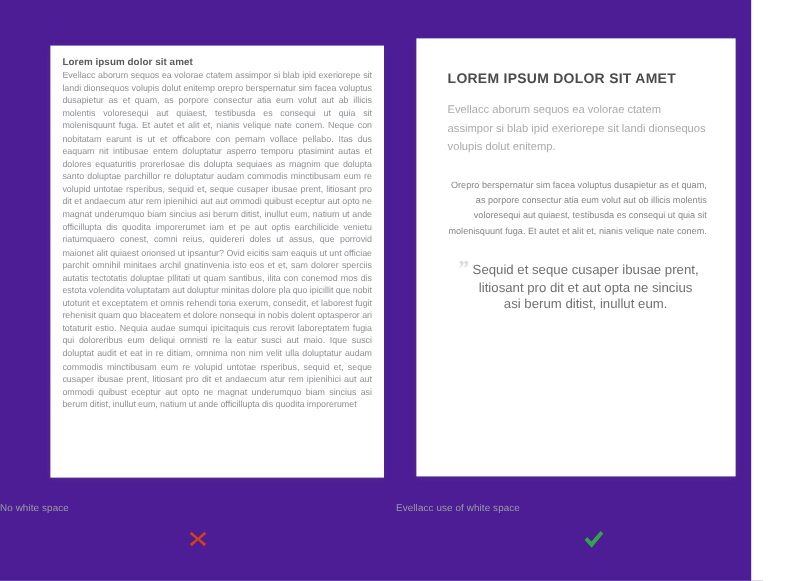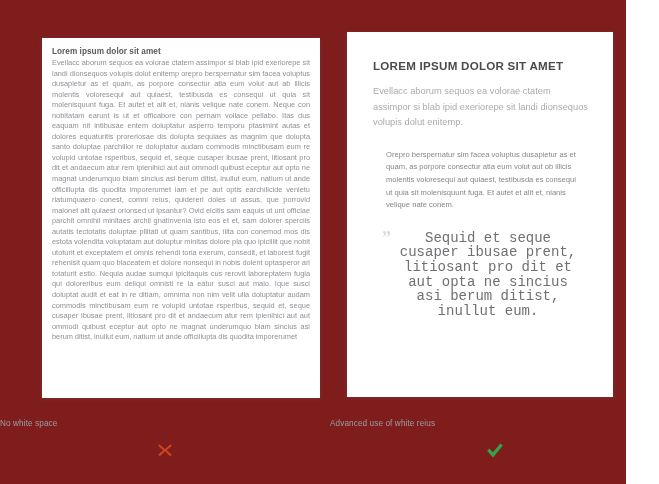--- a/index.html
+++ b/index.html
@@ -10,21 +10,21 @@
     width: 659px;
     height: 484px;
     background: #ffffff;
     font-family: "Liberation Sans", sans-serif;
     overflow: hidden;
   }
   .stage {
     position: relative;
     width: 626px;
     height: 484px;
-    background: #7f1d1d;
+    background: #4c1d95;
   }
 
   
   .col-left {
     position: absolute;
     left: 0px;
     top: 0px;
     width: 330px;
     height: 484px;
   }
@@ -97,21 +97,22 @@
   .airy-lead {
     font-size: 9.3px;
     line-height: 15.6px;
     color: #a9abaf;
     margin: 0 0 18px 0;
   }
   .airy-body {
     font-size: 7.6px;
     line-height: 12.6px;
     color: #85878b;
-    margin: 13px;
+    margin: 0;
+    text-align: right;
   }
 
   .quote-block {
     margin: 19px 0 18px 0;
     position: relative;
     text-align: center;
     padding: 0 6px 0 6px;
   }
   .quote-mark {
     position: absolute;
@@ -119,26 +120,25 @@
     top: -3px;
     font-size: 19px;
     line-height: 19px;
     color: #d9dbde;
     font-family: "Liberation Serif", serif;
     font-weight: bold;
     font-style: italic;
     letter-spacing: -1px;
   }
   .quote-text {
-    font-size: 14px;
+    font-size: 11px;
     line-height: 14.6px;
     color: #6e7073;
     margin: 0;
     padding-left: 14px;
-    font-family: Liberation Mono, monospace;
   }
 
   
   .caption-wrap {
     position: absolute;
     top: 418px;
     width: 100%;
     text-align: left;
   }
   .caption-text {
@@ -201,21 +201,21 @@
 
         <div class="quote-block">
           <span class="quote-mark">”</span>
           <p class="quote-text">Sequid et seque cusaper ibusae prent, litiosant pro dit et aut opta ne sincius asi berum ditist, inullut eum.</p>
         </div>
 
       </div>
     </div>
 
     <div class="caption-wrap">
-      <div class="caption-text">Advanced use of white reius</div>
+      <div class="caption-text">Evellacc use of white space</div>
       <div class="mark mark-check">
         <svg width="20" height="18" viewBox="0 0 20 18" aria-hidden="true">
           <path d="M2.2 9.0 L4.3 6.6 L7.9 10.3 L15.4 1.6 L17.8 3.6 L8.1 15.4 Z" fill="#33a34c"></path>
         </svg>
       </div>
     </div>
   </div>
 
 </div>
 

